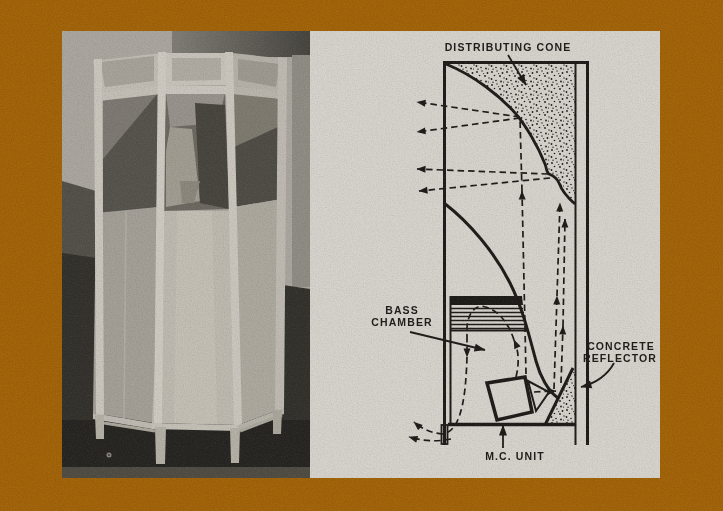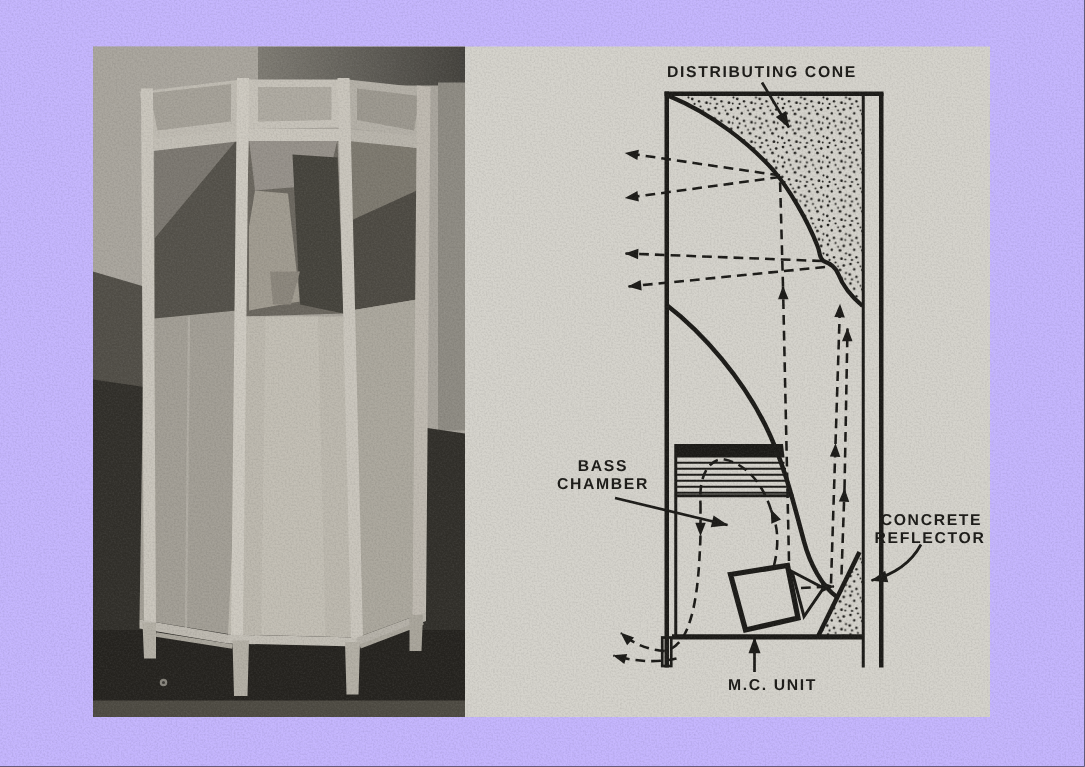--- a/index.html
+++ b/index.html
@@ -1,16 +1,16 @@
 <!DOCTYPE html>
 <html><head>
 <meta charset="utf-8">
 <style>
   html,body{margin:0;padding:0;background:#181614;}
-  .stage{position:relative;width:723px;height:511px;background:#c4b5fd;overflow:hidden;
+  .stage{position:relative;width:723px;height:511px;background:#a16207;overflow:hidden;
          font-family:"Liberation Sans",sans-serif;}
   .panel{position:absolute;top:31px;height:447px;}
   .panel.photo{left:62px;width:248px;background:#a9a59d;}
   .panel.diagram{left:310px;width:350px;background:#d4d2cb;}
   .panel svg{display:block;}
   .grain{position:absolute;left:0;top:0;width:723px;height:511px;pointer-events:none;}
   text.lbl{font-family:"Liberation Sans",sans-serif;font-weight:700;font-size:10.5px;
            letter-spacing:1.1px;fill:#1c1b18;}
 </style>
 </head>

